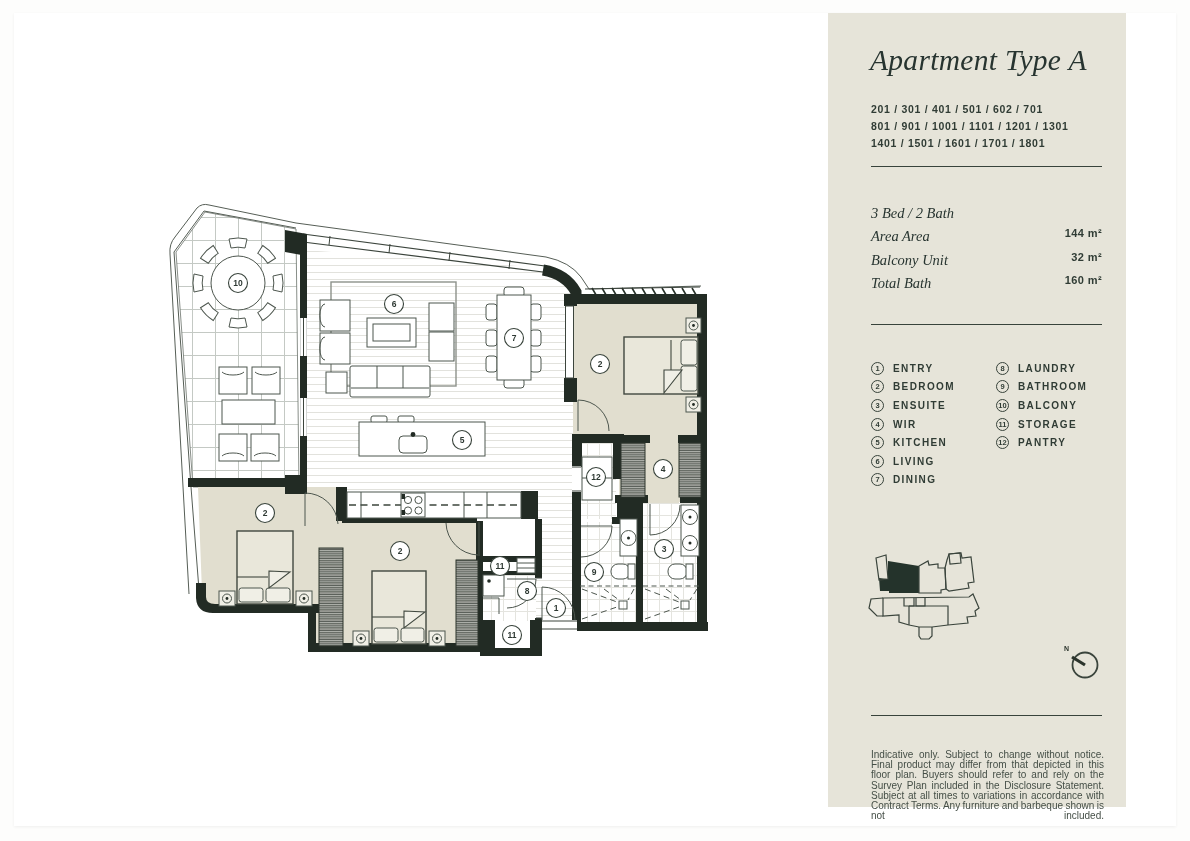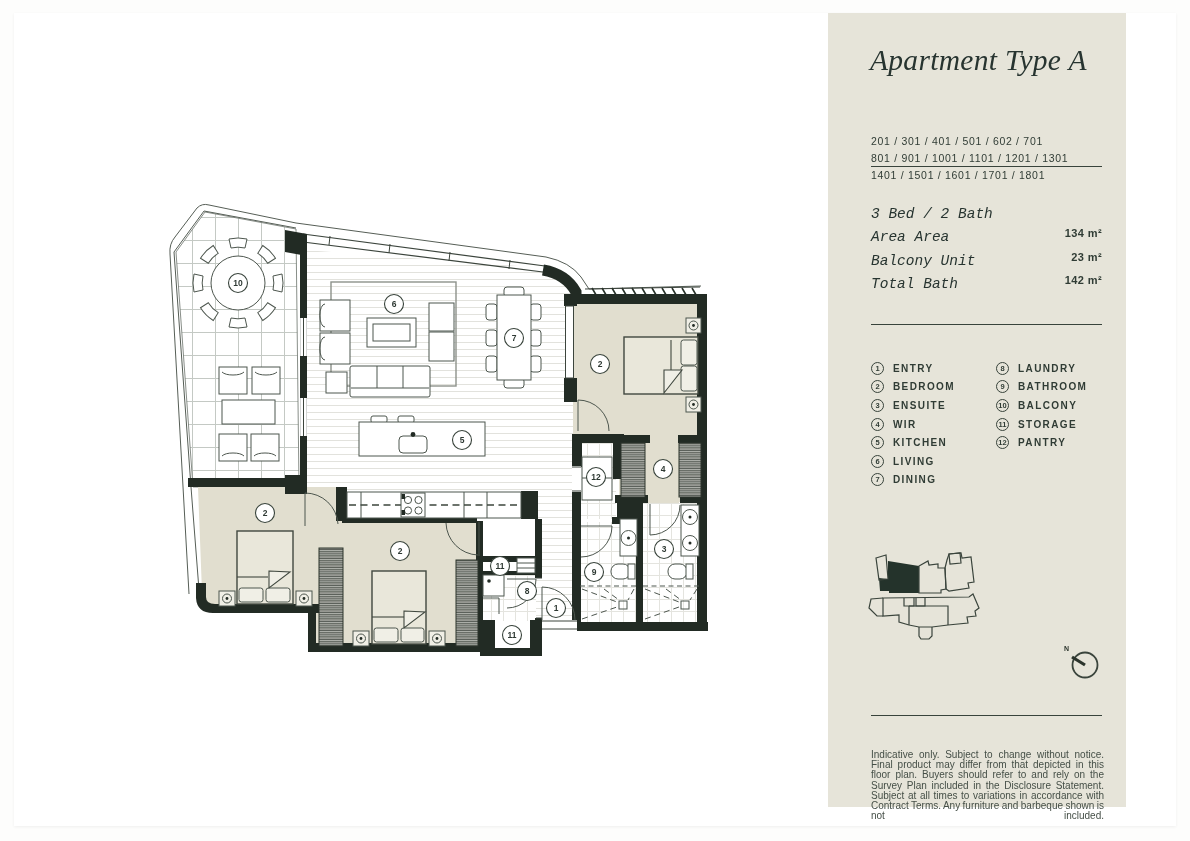--- a/index.html
+++ b/index.html
@@ -2,24 +2,24 @@
 <html><head>
 <meta charset="utf-8">
 <style>
 html,body{margin:0;padding:0;width:1190px;height:841px;background:#fdfdfc;overflow:hidden;}
 *{box-sizing:border-box;}
 .page{position:absolute;left:14px;top:13px;width:1162px;height:813px;background:#ffffff;box-shadow:0 1px 3px rgba(0,0,0,0.06);}
 .plan{position:absolute;left:0;top:0;}
 .sidebar{position:absolute;left:828px;top:13px;width:298px;height:794px;background:#e6e4d9;font-family:"Liberation Sans",sans-serif;color:#2e3933;}
 .sb{position:absolute;}
 .title{font-family:"Liberation Serif",serif;font-style:italic;font-size:29.5px;color:#273430;letter-spacing:0.3px;white-space:nowrap;}
-.units{font-size:10.5px;font-weight:400;letter-spacing:0.7px;line-height:16.8px;color:#303c35;white-space:nowrap;margin-top:32px;}
+.units{font-size:10.5px;font-weight:700;letter-spacing:0.7px;line-height:16.8px;color:#303c35;white-space:nowrap;}
 .hr{position:absolute;left:43px;width:231px;border-top:1px solid #38433b;}
 .statrow{position:absolute;left:43px;width:231px;}
-.stat-l{font-family:Liberation Mono, monospace;font-style:italic;font-size:14.5px;color:#273430;}
+.stat-l{font-family:Liberation Serif, serif;font-style:italic;font-size:14.5px;color:#273430;}
 .stat-r{float:right;font-size:11px;font-weight:700;letter-spacing:0.4px;color:#303c35;}
 .leg{position:absolute;font-size:10px;font-weight:700;letter-spacing:1.4px;color:#303c35;}
 .leg .row{height:18.6px;display:flex;align-items:center;}
 .lc{display:inline-block;width:13px;height:13px;border:1px solid #38433b;border-radius:50%;font-size:7.5px;font-weight:700;letter-spacing:0;text-align:center;line-height:12px;margin-right:9px;flex:0 0 auto;}
 .disc{position:absolute;left:43px;width:233px;font-size:10px;line-height:10.2px;letter-spacing:0px;word-spacing:-0.4px;color:#454f47;text-align:justify;}
 .disc:after{content:"";display:inline-block;width:100%;}
 </style>
 </head>
 <body>
 
@@ -502,25 +502,25 @@
 <div class="sidebar">
 
 <div class="sb title" style="left:42px;top:31px;">Apartment Type A</div>
 
 <div class="sb units" style="left:43px;top:88px;">201 / 301 / 401 / 501 / 602 / 701<br>801 / 901 / 1001 / 1101 / 1201 / 1301<br>1401 / 1501 / 1601 / 1701 / 1801</div>
 
 <div class="hr" style="top:153px;"></div>
 
 <div class="statrow" style="top:191px;"><span class="stat-l">3 Bed / 2 Bath</span></div>
 
-<div class="statrow" style="top:214px;"><span class="stat-r">134 m²</span><span class="stat-l">Area Area</span></div>
-
-<div class="statrow" style="top:238px;"><span class="stat-r">23 m²</span><span class="stat-l">Balcony Unit</span></div>
-
-<div class="statrow" style="top:261px;"><span class="stat-r">142 m²</span><span class="stat-l">Total Bath</span></div>
+<div class="statrow" style="top:214px;"><span class="stat-r">144 m²</span><span class="stat-l">Area Area</span></div>
+
+<div class="statrow" style="top:238px;"><span class="stat-r">32 m²</span><span class="stat-l">Balcony Unit</span></div>
+
+<div class="statrow" style="top:261px;"><span class="stat-r">160 m²</span><span class="stat-l">Total Bath</span></div>
 
 <div class="hr" style="top:311px;"></div>
 
 <div class="leg" style="left:43px;top:346px;">
 <div class="row"><span class="lc">1</span>ENTRY</div>
 <div class="row"><span class="lc">2</span>BEDROOM</div>
 <div class="row"><span class="lc">3</span>ENSUITE</div>
 <div class="row"><span class="lc">4</span>WIR</div>
 <div class="row"><span class="lc">5</span>KITCHEN</div>
 <div class="row"><span class="lc">6</span>LIVING</div>

